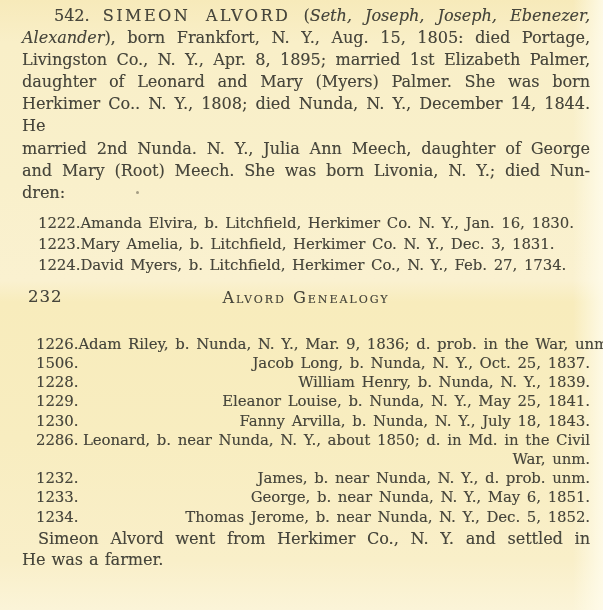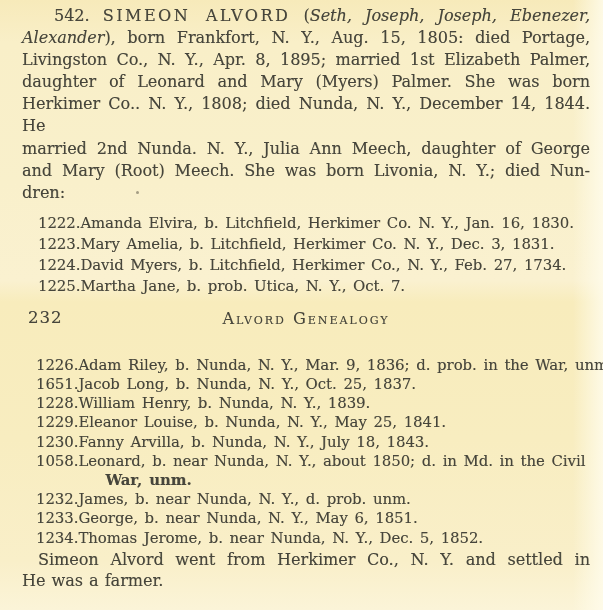--- a/index.html
+++ b/index.html
@@ -28,26 +28,26 @@
   .para .pl.pl-last { text-align: left; text-align-last: left; }
   #entry-paragraph .pl:first-child { text-indent: 32px; }
   .seg-i { font-style: italic; }
   .seg-caps { letter-spacing: 2.5px; }
 
   
   .clist { margin-left: 16px; }
   .clist1 { margin-top: 8px; }
   .clist1 .crow { line-height: 21px; }
   .clist2 { margin-top: 25px; margin-left: 14px; }
-  .clist2 .crow { line-height: 19.2px; }
+  .clist2 .crow { line-height: 19.2px; text-align: right; }
   .crow { display: flex; font-size: 14.8px; word-spacing: 2px; }
   .cnum { flex: 0 0 33px; }
   .ctxt { flex: 1 1 auto; }
   .cline { white-space: nowrap; }
-  .cline.cont { padding-left: 27px; font-weight: bold; }
+  .cline.cont { padding-left: 27px; }
 
   
   .pageheader {
     position: relative; margin-top: 12px; height: 22px;
     font-size: 16.5px;
   }
   .pnum { position: absolute; left: 6px; top: 0; letter-spacing: 1px; }
   .ptitle {
     position: absolute; left: 50%; top: 1px; transform: translateX(-50%);
     font-variant: small-caps; letter-spacing: 2px; font-size: 16px;
@@ -91,42 +91,36 @@
         <div class="ctxt">
           <div class="cline">Mary Amelia, b. Litchfield, Herkimer Co. N. Y., Dec. 3, 1831.</div>
         </div>
       </div>
       <div class="crow">
         <span class="cnum">1224.</span>
         <div class="ctxt">
           <div class="cline">David Myers, b. Litchfield, Herkimer Co., N. Y., Feb. 27, 1734.</div>
         </div>
       </div>
-      <div class="crow">
-        <span class="cnum">1225.</span>
-        <div class="ctxt">
-          <div class="cline">Martha Jane, b. prob. Utica, N. Y., Oct. 7.</div>
-        </div>
-      </div>
     </div>
 
   <div class="pageheader">
     <span class="pnum">232</span>
     <span class="ptitle">Alvord Genealogy</span>
   </div>
 
   <div class="clist clist2" id="children-list-2">
       <div class="crow">
         <span class="cnum">1226.</span>
         <div class="ctxt">
           <div class="cline">Adam Riley, b. Nunda, N. Y., Mar. 9, 1836; d. prob. in the War, unm.</div>
         </div>
       </div>
       <div class="crow">
-        <span class="cnum">1651.</span>
+        <span class="cnum">1506.</span>
         <div class="ctxt">
           <div class="cline">Jacob Long, b. Nunda, N. Y., Oct. 25, 1837.</div>
         </div>
       </div>
       <div class="crow">
         <span class="cnum">1228.</span>
         <div class="ctxt">
           <div class="cline">William Henry, b. Nunda, N. Y., 1839.</div>
         </div>
       </div>
@@ -136,21 +130,21 @@
           <div class="cline">Eleanor Louise, b. Nunda, N. Y., May 25, 1841.</div>
         </div>
       </div>
       <div class="crow">
         <span class="cnum">1230.</span>
         <div class="ctxt">
           <div class="cline">Fanny Arvilla, b. Nunda, N. Y., July 18, 1843.</div>
         </div>
       </div>
       <div class="crow">
-        <span class="cnum">1058.</span>
+        <span class="cnum">2286.</span>
         <div class="ctxt">
           <div class="cline">Leonard, b. near Nunda, N. Y., about 1850; d. in Md. in the Civil</div>
           <div class="cline cont">War, unm.</div>
         </div>
       </div>
       <div class="crow">
         <span class="cnum">1232.</span>
         <div class="ctxt">
           <div class="cline">James, b. near Nunda, N. Y., d. prob. unm.</div>
         </div>

